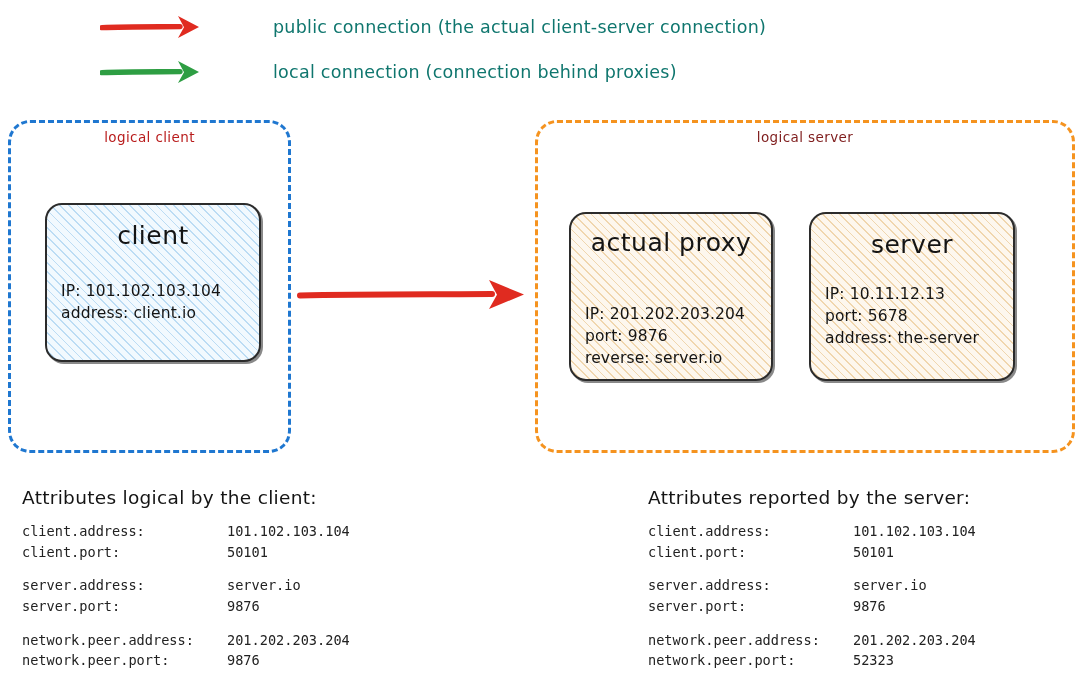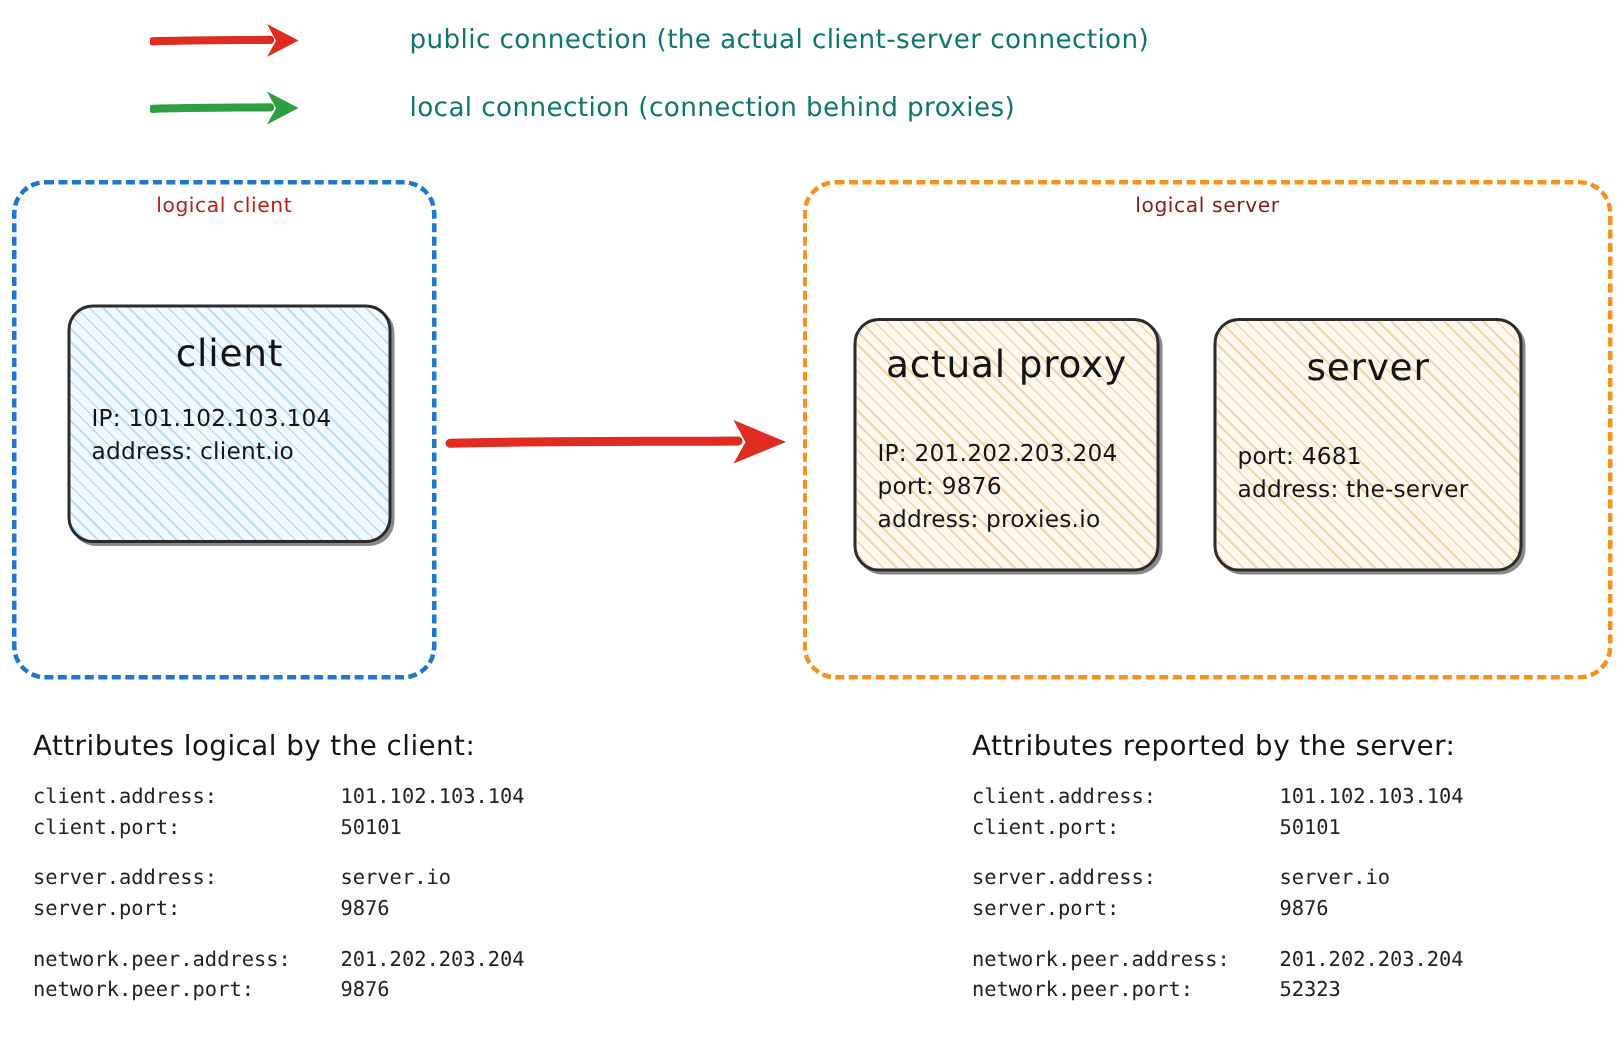--- a/index.html
+++ b/index.html
@@ -46,21 +46,21 @@
   .group.server  { border: 3px dashed #f5931f; }
   .group.server  .group-label { color: #7f1d1d; }
 
   
   .node {
     position: absolute;
     border: 2.2px solid #2b2b2b;
     border-radius: 17px;
     box-shadow: 2px 2px 0 0 rgba(40,40,40,.55);
     overflow: hidden;
-    padding: 10px 14px 20px 14px;
+    padding: 10px 14px 8px 14px;
   }
   .node.blue {
     background-color: #f2f9fe;
     background-image: repeating-linear-gradient(
         45deg,
         #bcdcf4 0px, #bcdcf4 1.2px,
         rgba(255,255,255,0) 1.2px, rgba(255,255,255,0) 6.2px);
   }
   .node.orange {
     background-color: #fdf7ee;
@@ -172,30 +172,31 @@
 
   <div class="group server" style="left:535px; top:120px; width:540px; height:333px;">
     <div class="group-label">logical server</div>
 
     <div class="node orange" id="node-proxy" style="left:31px; top:89px; width:204px; height:169px;">
       <div class="node-inner">
         <div class="node-title">actual proxy</div>
         <div class="node-lines">
           <div>IP: 201.202.203.204</div>
           <div>port: 9876</div>
-          <div>address: proxies.io</div>
+          <div>reverse: server.io</div>
         </div>
       </div>
     </div>
 
     <div class="node orange" id="node-server" style="left:271px; top:89px; width:206px; height:169px;">
       <div class="node-inner">
         <div class="node-title">server</div>
         <div class="node-lines">
-          <div>port: 4681</div>
+          <div>IP: 10.11.12.13</div>
+          <div>port: 5678</div>
           <div>address: the-server</div>
         </div>
       </div>
     </div>
   </div>
 
   <div class="attrs" id="attrs-client" style="left:22px; top:487px;">
     <div class="attrs-title">Attributes logical by the client:</div>
     <div class="attr-group">
       <div class="attr-row">

